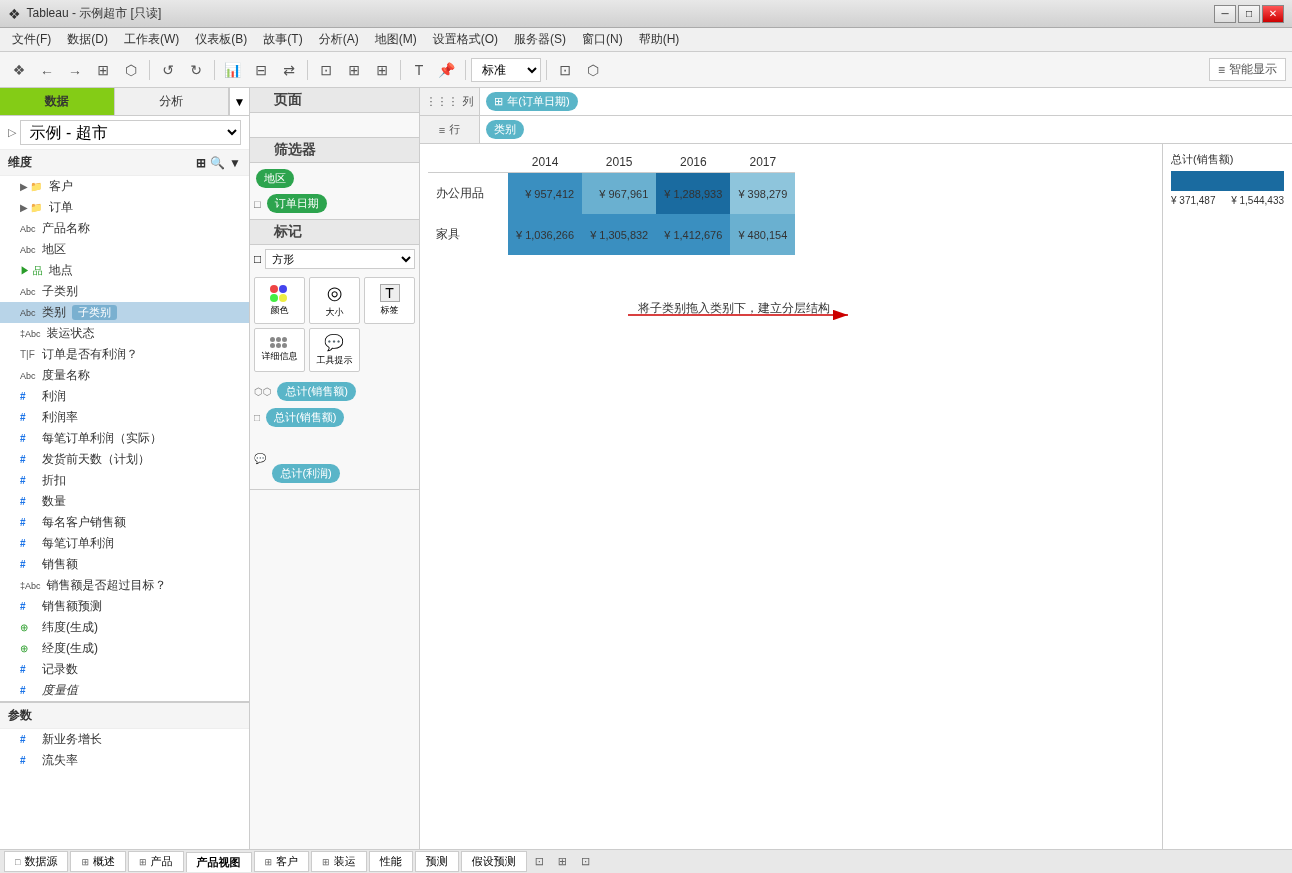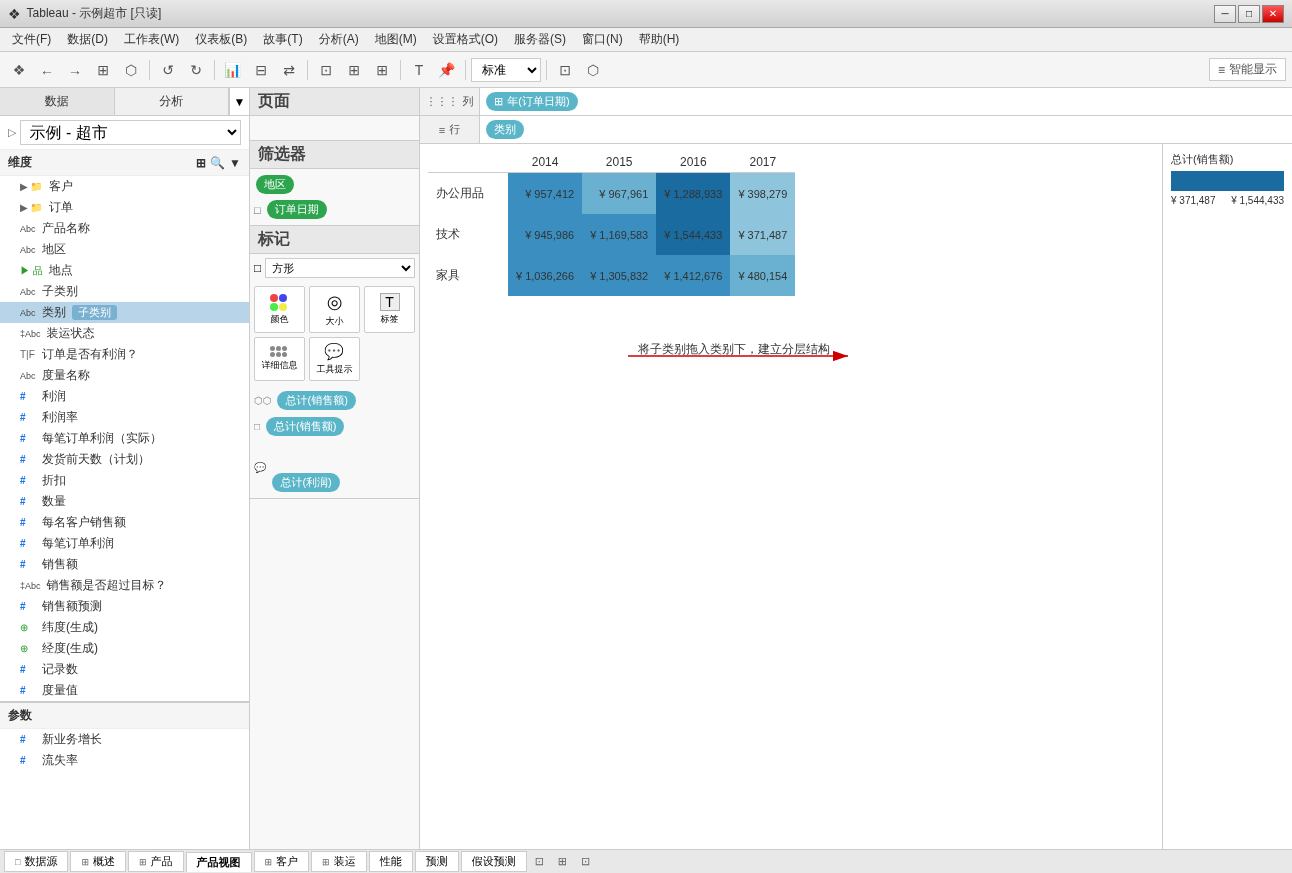--- a/index.html
+++ b/index.html
@@ -24,21 +24,21 @@
     .tb-dropdown { height: 24px; border: 1px solid #ccc; background: white; padding: 0 6px; font-size: 12px; cursor: pointer; min-width: 70px; }
     .smart-show { margin-left: auto; display: flex; align-items: center; gap: 4px; color: #555; font-size: 12px; padding: 2px 8px; border: 1px solid #ccc; background: white; cursor: pointer; }
     
     
     .main-layout { display: flex; height: calc(873px - 28px - 24px - 36px - 24px); }
     
     
     .left-panel { width: 250px; background: white; border-right: 1px solid #ccc; display: flex; flex-direction: column; }
     .left-tabs { display: flex; border-bottom: 1px solid #ccc; }
     .left-tab { flex: 1; text-align: center; padding: 5px; font-size: 12px; cursor: pointer; background: #f0f0f0; border-right: 1px solid #ccc; color: #333; }
-    .left-tab.active { background: #e5e5e5; font-weight: normal; }
+    .left-tab.active { background: #84cc16; font-weight: bold; }
     .left-tab-arrow { width: 20px; display: flex; align-items: center; justify-content: center; cursor: pointer; border-left: 1px solid #ccc; }
     
     .data-source-row { padding: 4px 8px; display: flex; align-items: center; gap: 4px; border-bottom: 1px solid #eee; }
     .ds-icon { color: #666; font-size: 11px; }
     .ds-select { flex: 1; border: 1px solid #ccc; font-size: 16px; padding: 2px 4px; background: white; }
     
     .section-header { padding: 4px 8px; font-size: 12px; font-weight: bold; color: #333; display: flex; align-items: center; justify-content: space-between; background: #f5f5f5; border-bottom: 1px solid #eee; }
     .section-icons { display: flex; gap: 4px; }
     
     .field-list { overflow-y: auto; flex: 1; }
@@ -51,21 +51,21 @@
     
     
     .measures-section { border-top: 2px solid #ccc; }
     .params-section { border-top: 2px solid #ccc; }
     
     
     .middle-panel { width: 170px; background: #f8f8f8; border-right: 1px solid #ccc; display: flex; flex-direction: column; overflow: hidden; }
     
     
     .shelf-section { border-bottom: 1px solid #ccc; }
-    .shelf-title { background: #e8e8e8; padding: 3px 8px; font-size: 16px; font-weight: bold; color: #444; border-bottom: 1px solid #ccc; }
+    .shelf-title { background: #e8e8e8; padding: 3px 24px; font-size: 14px; font-weight: bold; color: #444; border-bottom: 1px solid #ccc; }
     .shelf-content { padding: 4px; min-height: 30px; }
     .shelf-pill { background: #5ab5c8; color: white; border-radius: 10px; padding: 2px 8px; font-size: 11px; display: inline-flex; align-items: center; gap: 4px; margin: 2px; cursor: pointer; }
     .shelf-pill.green { background: #2da44e; }
     .shelf-pill.date { background: #5ab5c8; }
     
     
     .marks-section { border-bottom: 1px solid #ccc; flex: 0 0 auto; }
     .marks-dropdown { display: flex; align-items: center; gap: 4px; padding: 4px; }
     .marks-select { flex: 1; border: 1px solid #ccc; background: white; font-size: 11px; padding: 2px; }
     .marks-grid { display: grid; grid-template-columns: 1fr 1fr 1fr; gap: 4px; padding: 4px; }
@@ -286,21 +286,21 @@
       <div class="field-item">
         <span class="field-icon green">⊕</span>
         <span>经度(生成)</span>
       </div>
       <div class="field-item">
         <span class="field-icon hash">#</span>
         <span>记录数</span>
       </div>
       <div class="field-item">
         <span class="field-icon hash">#</span>
-        <span style="">度量值</span>
+        <span style="font-style:italic;">度量值</span>
       </div>
 
       <div class="section-header params-section">
         <span>参数</span>
       </div>
       <div class="field-item">
         <span class="field-icon hash">#</span>
         <span>新业务增长</span>
       </div>
       <div class="field-item">
@@ -429,27 +429,20 @@
           </thead>
           <tbody>
             <tr>
               <td class="row-header">办公用品</td>
               <td class="cell-blue-mid">¥ 957,412</td>
               <td class="cell-blue-light">¥ 967,961</td>
               <td class="cell-blue-dark">¥ 1,288,933</td>
               <td class="cell-blue-lighter">¥ 398,279</td>
             </tr>
             <tr>
-              <td class="row-header">技术</td>
-              <td class="cell-blue-mid">¥ 945,986</td>
-              <td class="cell-blue-mid">¥ 1,169,583</td>
-              <td class="cell-blue-dark">¥ 1,544,433</td>
-              <td class="cell-blue-lighter">¥ 371,487</td>
-            </tr>
-            <tr>
               <td class="row-header">家具</td>
               <td class="cell-blue-mid">¥ 1,036,266</td>
               <td class="cell-blue-mid">¥ 1,305,832</td>
               <td class="cell-blue-mid">¥ 1,412,676</td>
               <td class="cell-blue-light">¥ 480,154</td>
             </tr>
           </tbody>
         </table>
 
         <div style="position:relative; margin-top:30px; margin-left:200px;text-decoration:underline;">

